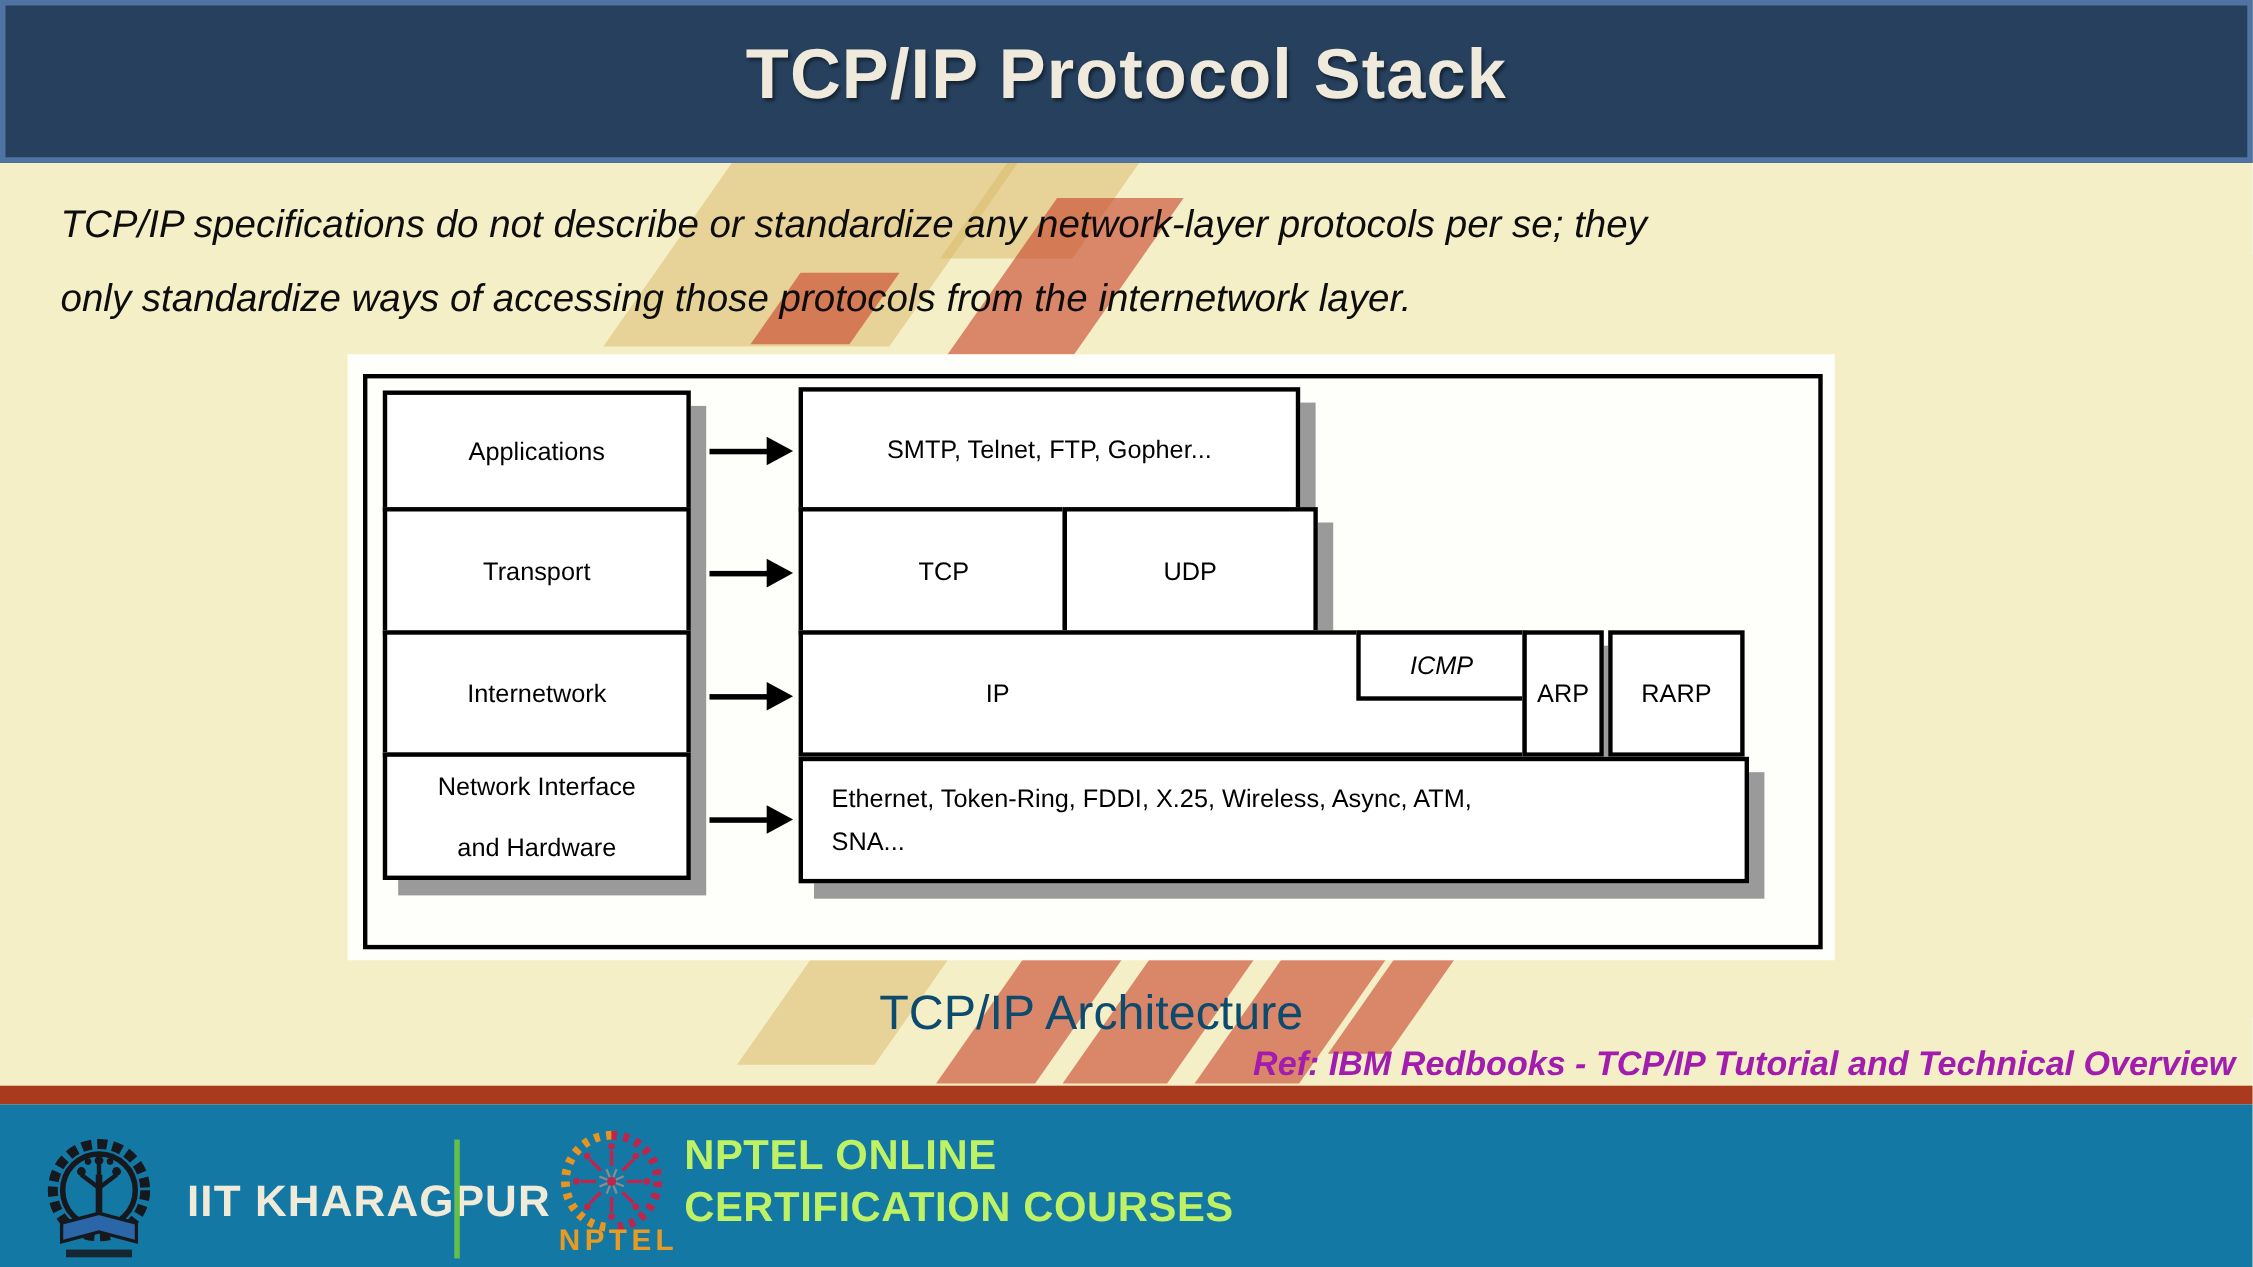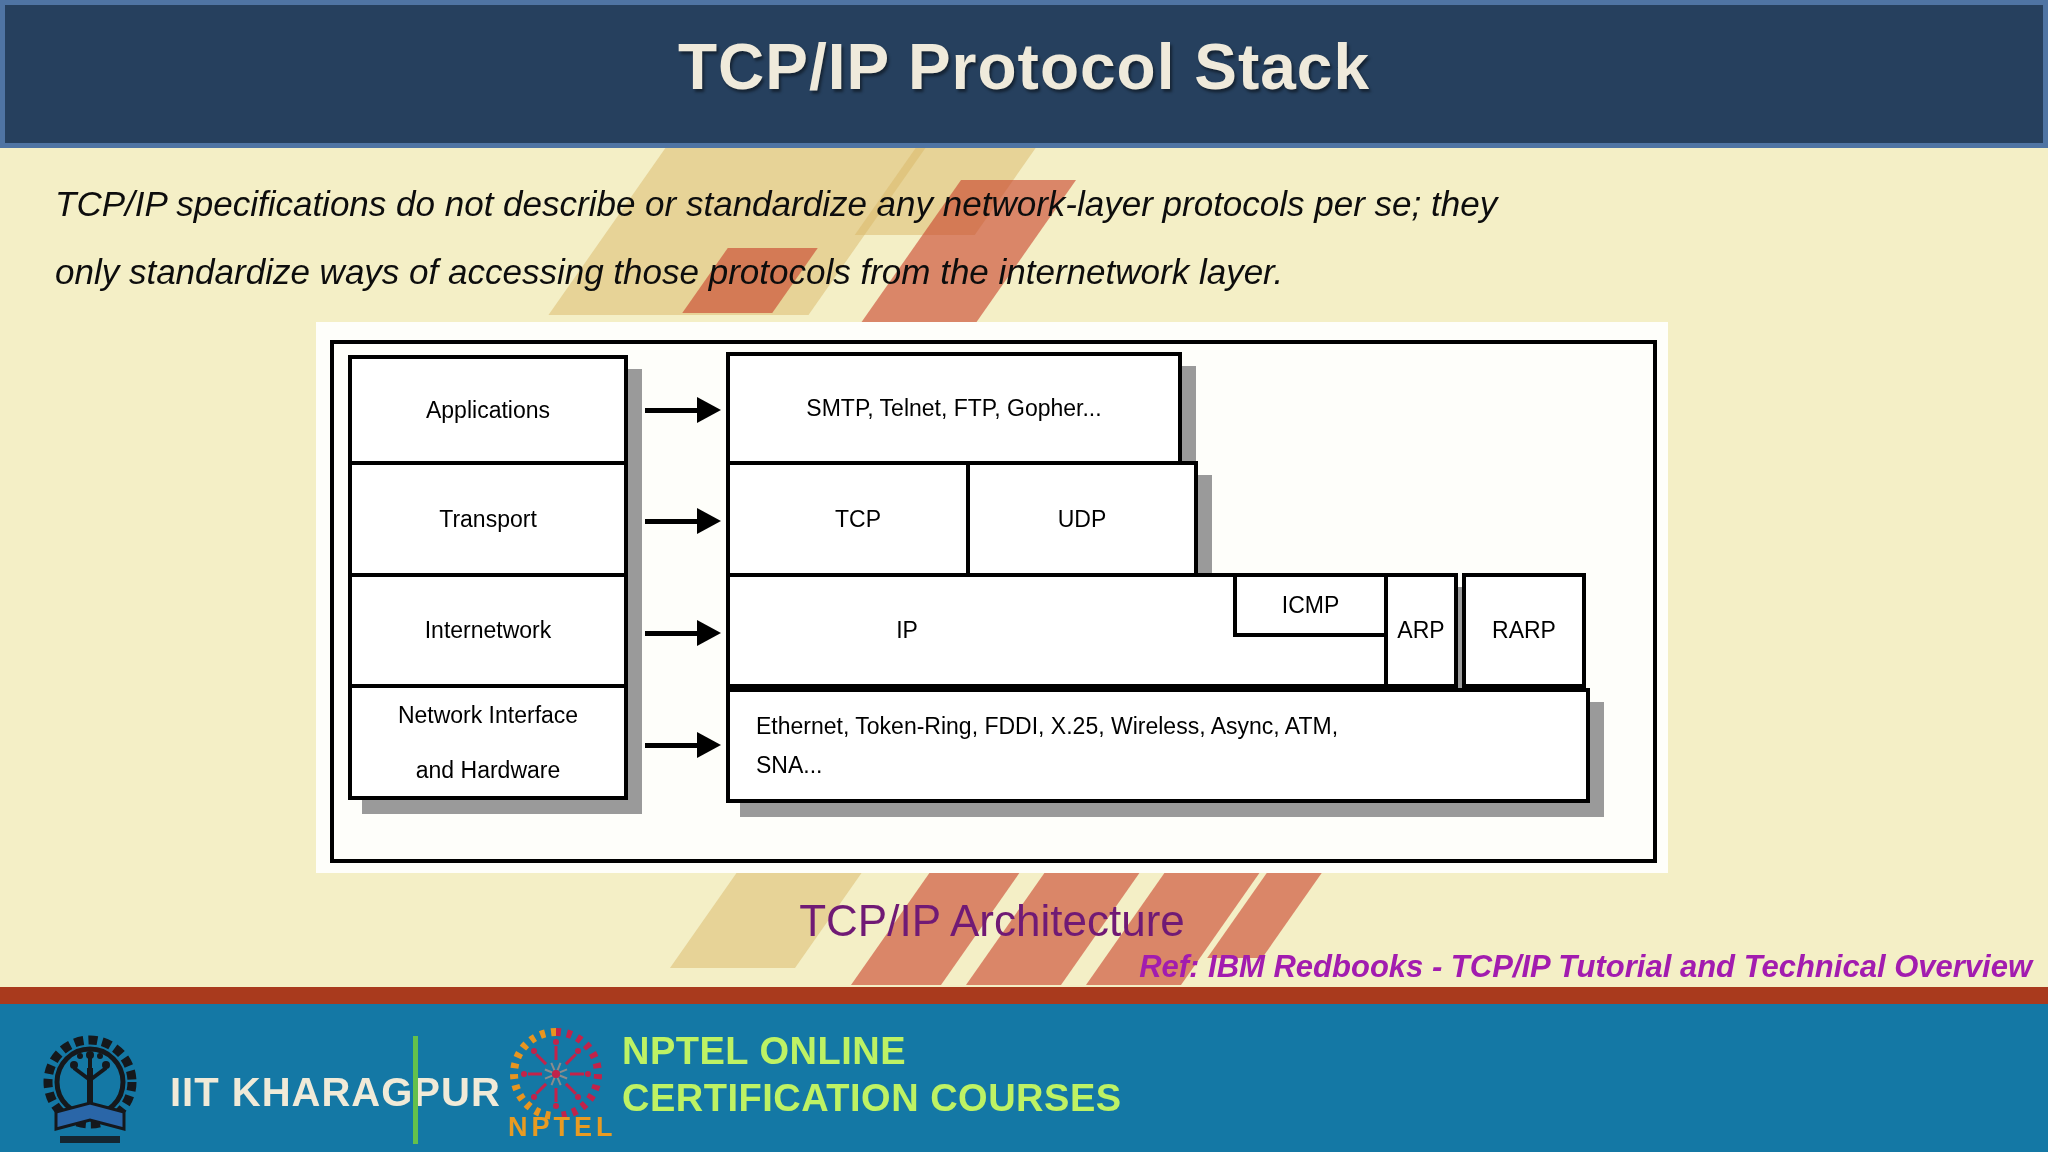--- a/index.html
+++ b/index.html
@@ -42,34 +42,34 @@
   .lc4 { top:362px; height:116px; flex-direction:column; line-height:38px;gap:17px; }
   .arrow { position:absolute; left:329px; width:76px; height:26px; }
   .arrow .shaft { position:absolute; left:0; top:11px; width:54px; height:5px; background:#000; }
   .arrow .head  { position:absolute; right:0; top:0; width:0; height:0;
                   border-top:13px solid transparent; border-bottom:13px solid transparent; border-left:24px solid #000; }
   .ar1 { top:75px; } .ar2 { top:186px; } .ar3 { top:298px; } .ar4 { top:410px; }
   .box-smtp { left:410px; top:30px;  width:456px; height:113px; }
   .box-tcp  { left:410px; top:139px; width:244px; height:116px;padding-left:20px; }
   .box-udp  { left:650px; top:139px; width:232px; height:116px; }
   .box-ip   { left:410px; top:251px; width:662px; height:115px; padding-right:300px; }
-  .box-icmp { left:917px; top:251px; width:155px; height:64px; }
+  .box-icmp { left:917px; top:251px; width:155px; height:64px;font-style:italic; }
   .box-arp  { left:1068px; top:251px; width:74px;  height:115px; }
   .box-rarp { left:1146px; top:251px; width:124px; height:115px; }
   .box-eth  { left:410px; top:366px; width:864px; height:115px;
               align-items:flex-start; flex-direction:column; justify-content:center;
               padding:0 40px 0 26px; text-align:left; line-height:39px; }
   .sh-leftcol { left:46px;  top:47px;  width:280px; height:445px; }
   .sh-smtp    { left:424px; top:44px;  width:456px; height:113px; }
   .sh-row2    { left:424px; top:153px; width:472px; height:116px; }
   .sh-row3    { left:424px; top:265px; width:836px; height:115px; }
   .sh-row4    { left:424px; top:380px; width:864px; height:115px; }
   
   .caption { position:absolute; left:316px; top:896px; width:1352px; text-align:center;
-             font-size:44px; color:#701a75; z-index:3; }
+             font-size:44px; color:#0c4a6e; z-index:3; }
   .ref { position:absolute; right:16px; top:949px; font-size:31px; font-style:italic; font-weight:bold;
          color:#a21caf; z-index:3; }
   
   .redbar { position:absolute; left:0; top:987px; width:2048px; height:17px; background:#a93a1d; z-index:4; }
   .footer { position:absolute; left:0; top:1004px; width:2048px; height:148px; background:#1478a5; z-index:4; }
   .iit-logo { position:absolute; left:30px; top:28px; }
   .institute { position:absolute; left:170px; top:66px; font-size:40px; font-weight:bold;
                color:#f0ead8; letter-spacing:1px; }
   .divider { position:absolute; left:413px; top:32px; width:5px; height:108px; background:#64c04b; }
   .nptel-logo { position:absolute; left:506px; top:20px; }

